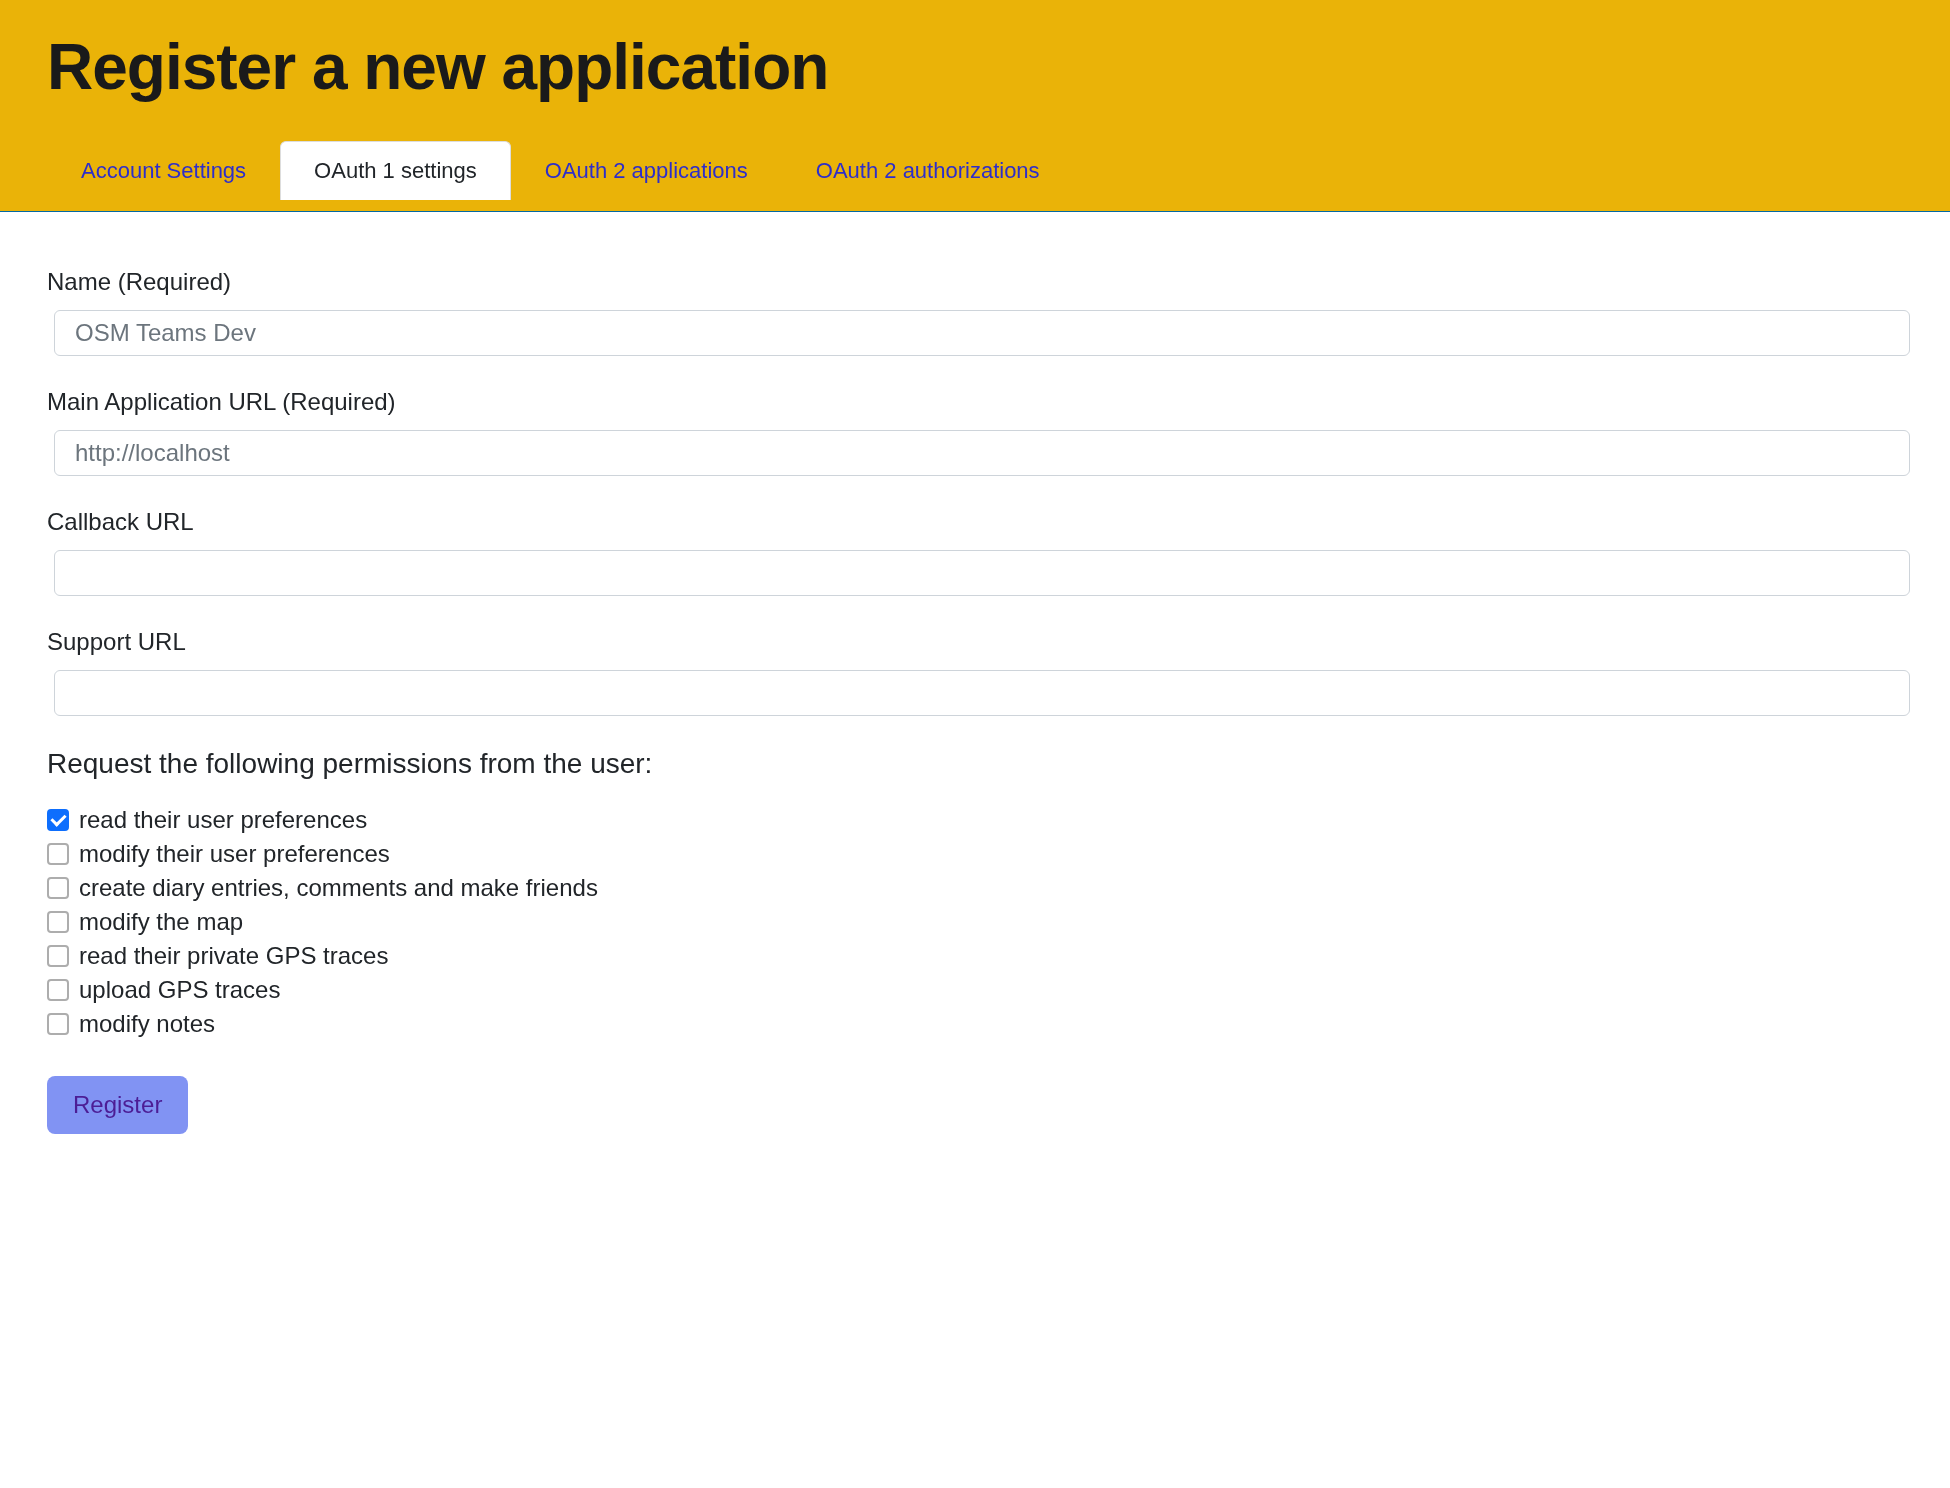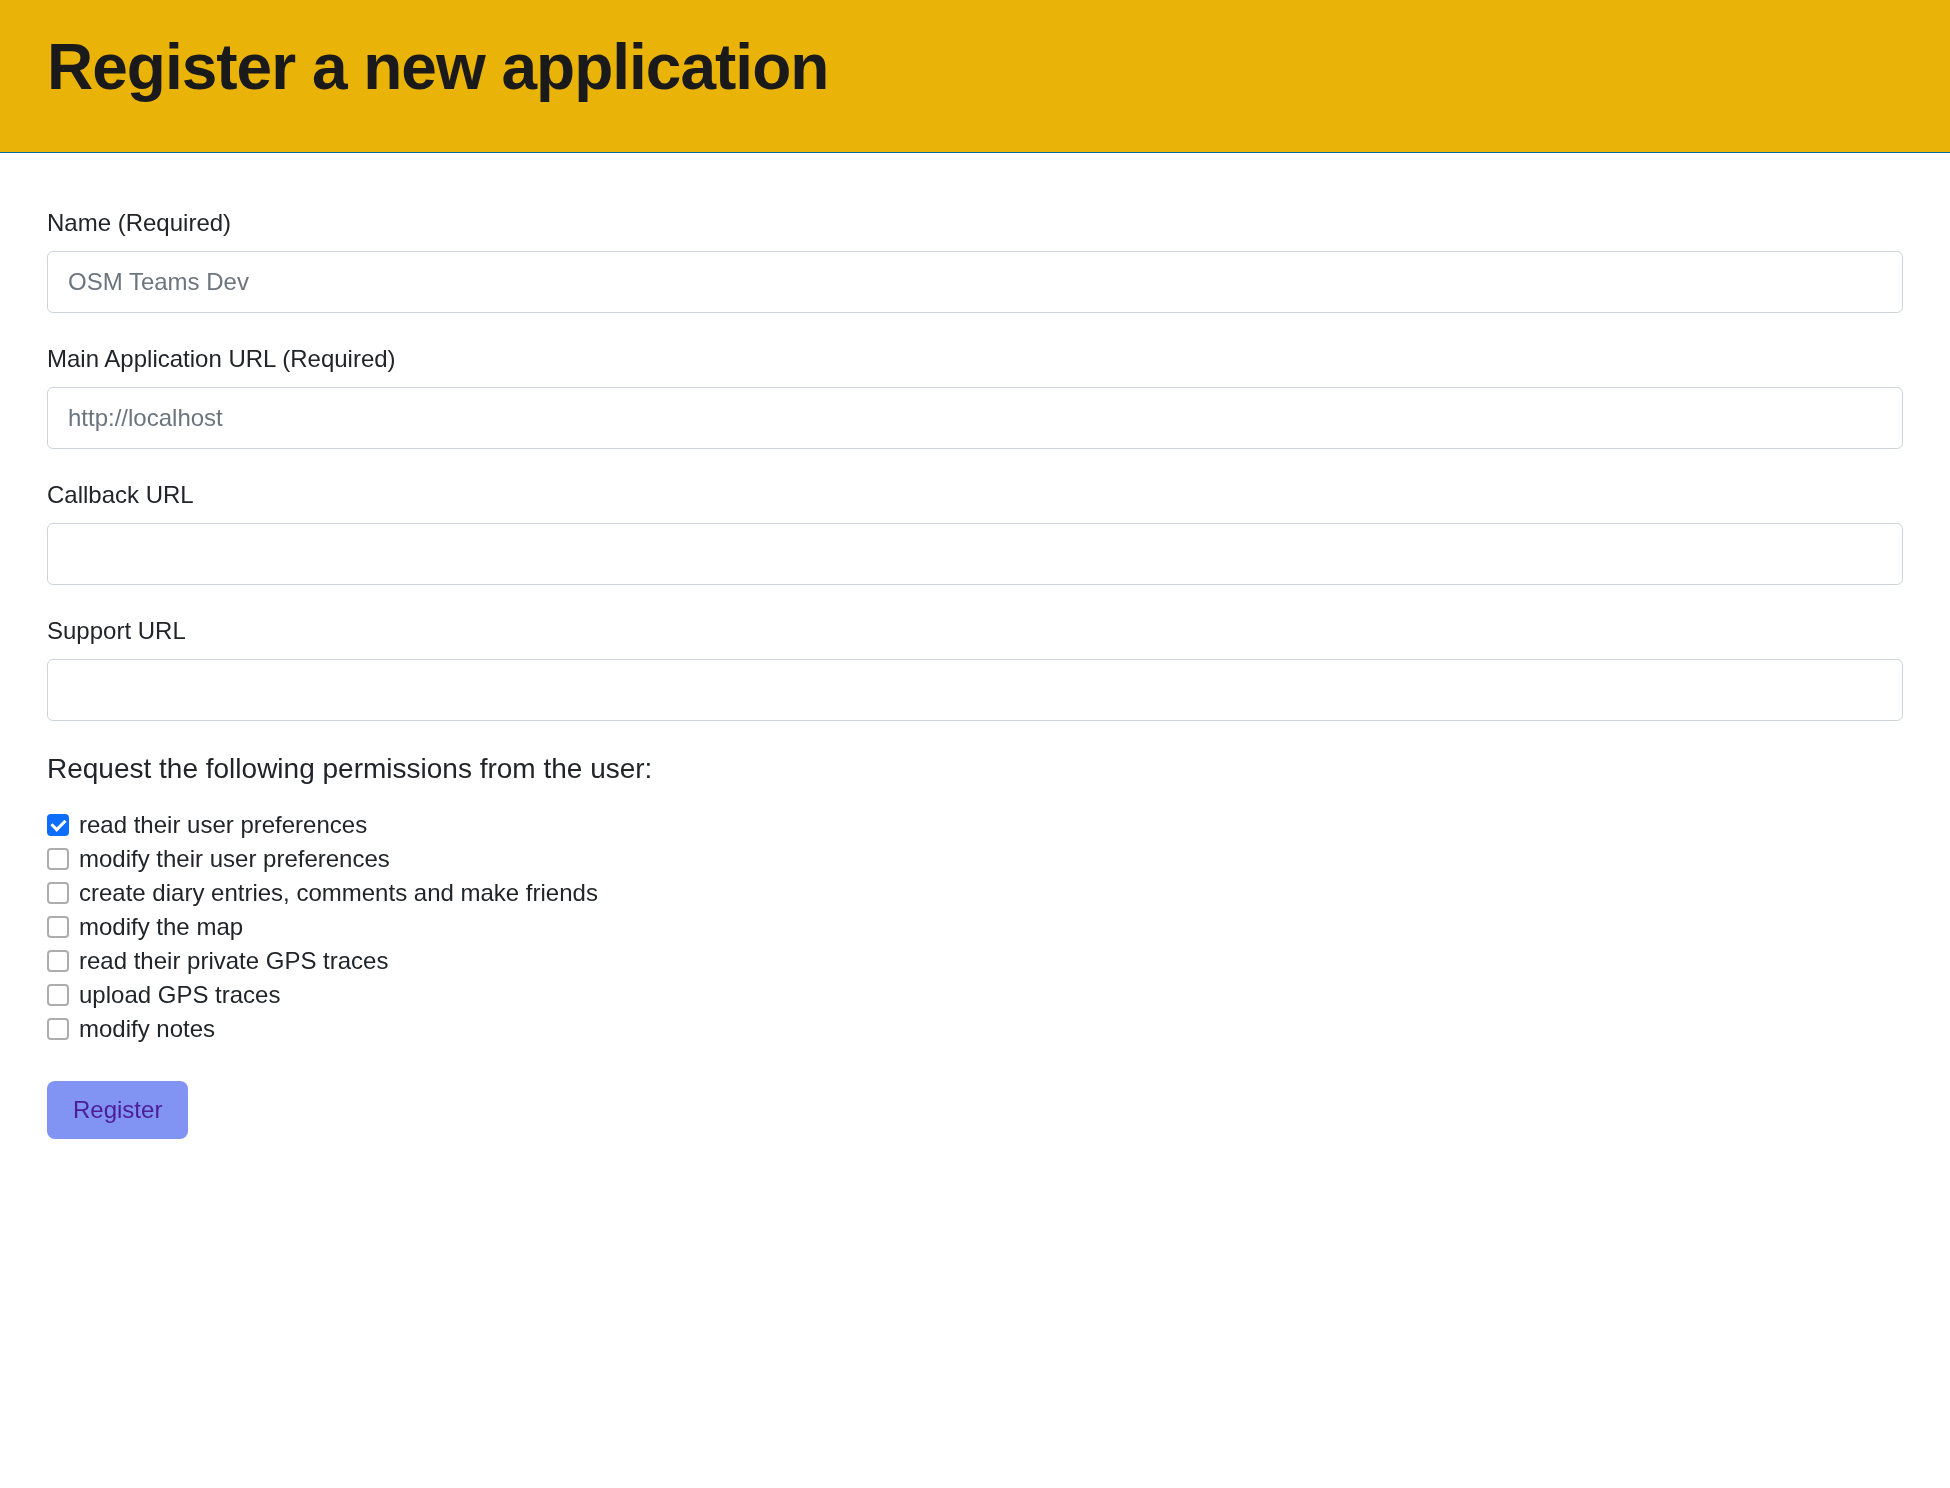--- a/index.html
+++ b/index.html
@@ -53,27 +53,28 @@
     }
     .form-label {
       display: block;
       font-size: 24px;
       color: #212529;
       margin-bottom: 14px;
       margin-top: 16px;
     }
     .form-input {
       width: 100%;
-      height: 62px;
+      height: 46px;
       padding: 12px 20px;
       font-size: 24px;
       border: 1px solid #ced4da;
       border-radius: 6px;
       color: #6c757d;
       background: #fff;
+      margin-left: 7px;
     }
     .permissions-heading {
       font-size: 28px;
       color: #212529;
       margin-bottom: 26px;
       margin-top: 8px;
     }
     .checkbox-row {
       display: flex;
       align-items: center;
@@ -118,20 +119,26 @@
       border: none;
       border-radius: 8px;
       cursor: pointer;
     }
   </style>
 </head>
 <body>
 
 <div class="header-bg">
   <h1>Register a new application</h1>
+  <div class="tabs">
+    <div class="tab">Account Settings</div>
+    <div class="tab active">OAuth 1 settings</div>
+    <div class="tab">OAuth 2 applications</div>
+    <div class="tab">OAuth 2 authorizations</div>
+  </div>
 </div>
 
 <div class="content">
 
   <div class="form-group">
     <label class="form-label">Name (Required)</label>
     <input type="text" class="form-input" value="OSM Teams Dev" style="">
   </div>
 
   <div class="form-group">

